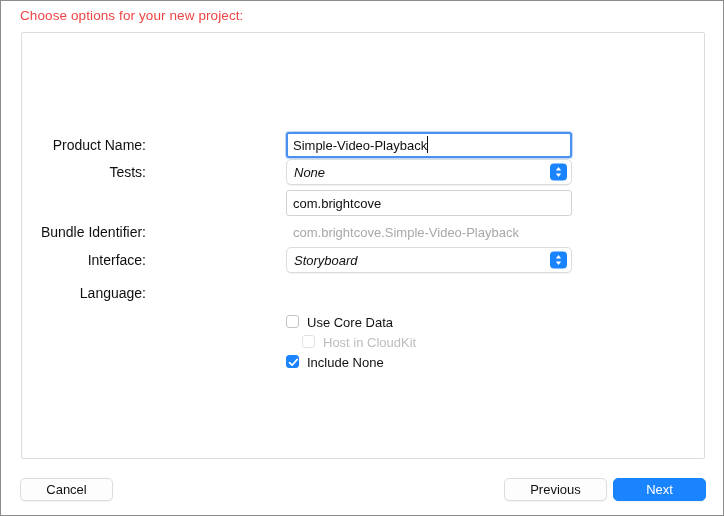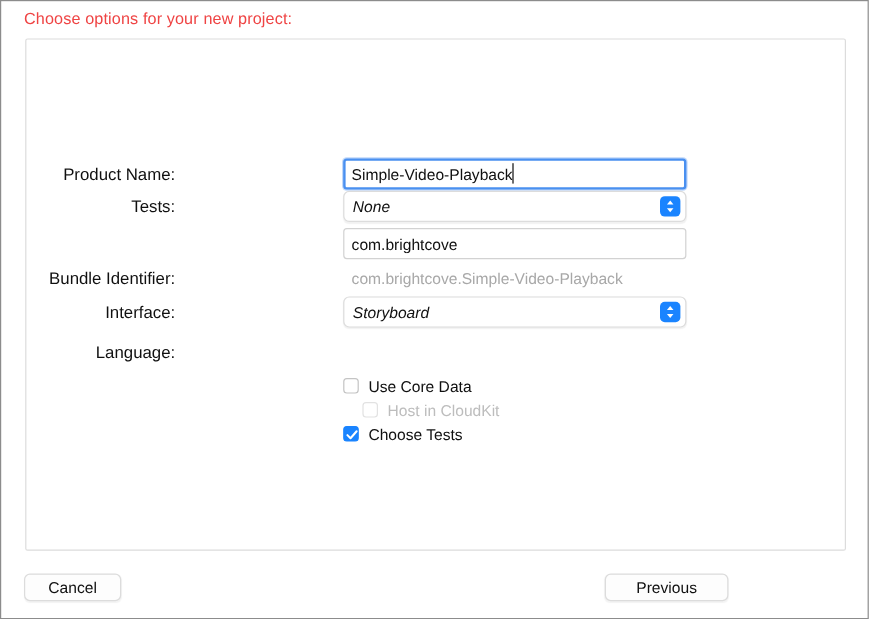--- a/index.html
+++ b/index.html
@@ -285,24 +285,25 @@
         <span class="cbox disabled"></span>
         <span class="check-label disabled">Host in CloudKit</span>
       </div>
 
       <div class="check-row" style="left:264px; top:322px;">
         <span class="cbox checked">
           <svg width="11" height="11" viewBox="0 0 11 11" aria-hidden="true">
             <path d="M1.5 5.6 L4.1 8.2 L9.2 2.4" stroke="#ffffff" stroke-width="1.7" fill="none" stroke-linecap="round" stroke-linejoin="round"></path>
           </svg>
         </span>
-        <span class="check-label">Choose Tests</span>
+        <span class="check-label">Include None</span>
       </div>
 
     </div>
   </div>
 
-  <button class="btn" style="left:19px; top:477px; width:81px;">Cancel</button>
+  <button class="btn" style="left:19px; top:477px; width:93px;">Cancel</button>
 
   <button class="btn" style="left:503px; top:477px; width:103px;">Previous</button>
 
+  <button class="btn primary" style="left:612px; top:477px; width:93px;">Next</button>
 
 </div>
 
 </body></html>

